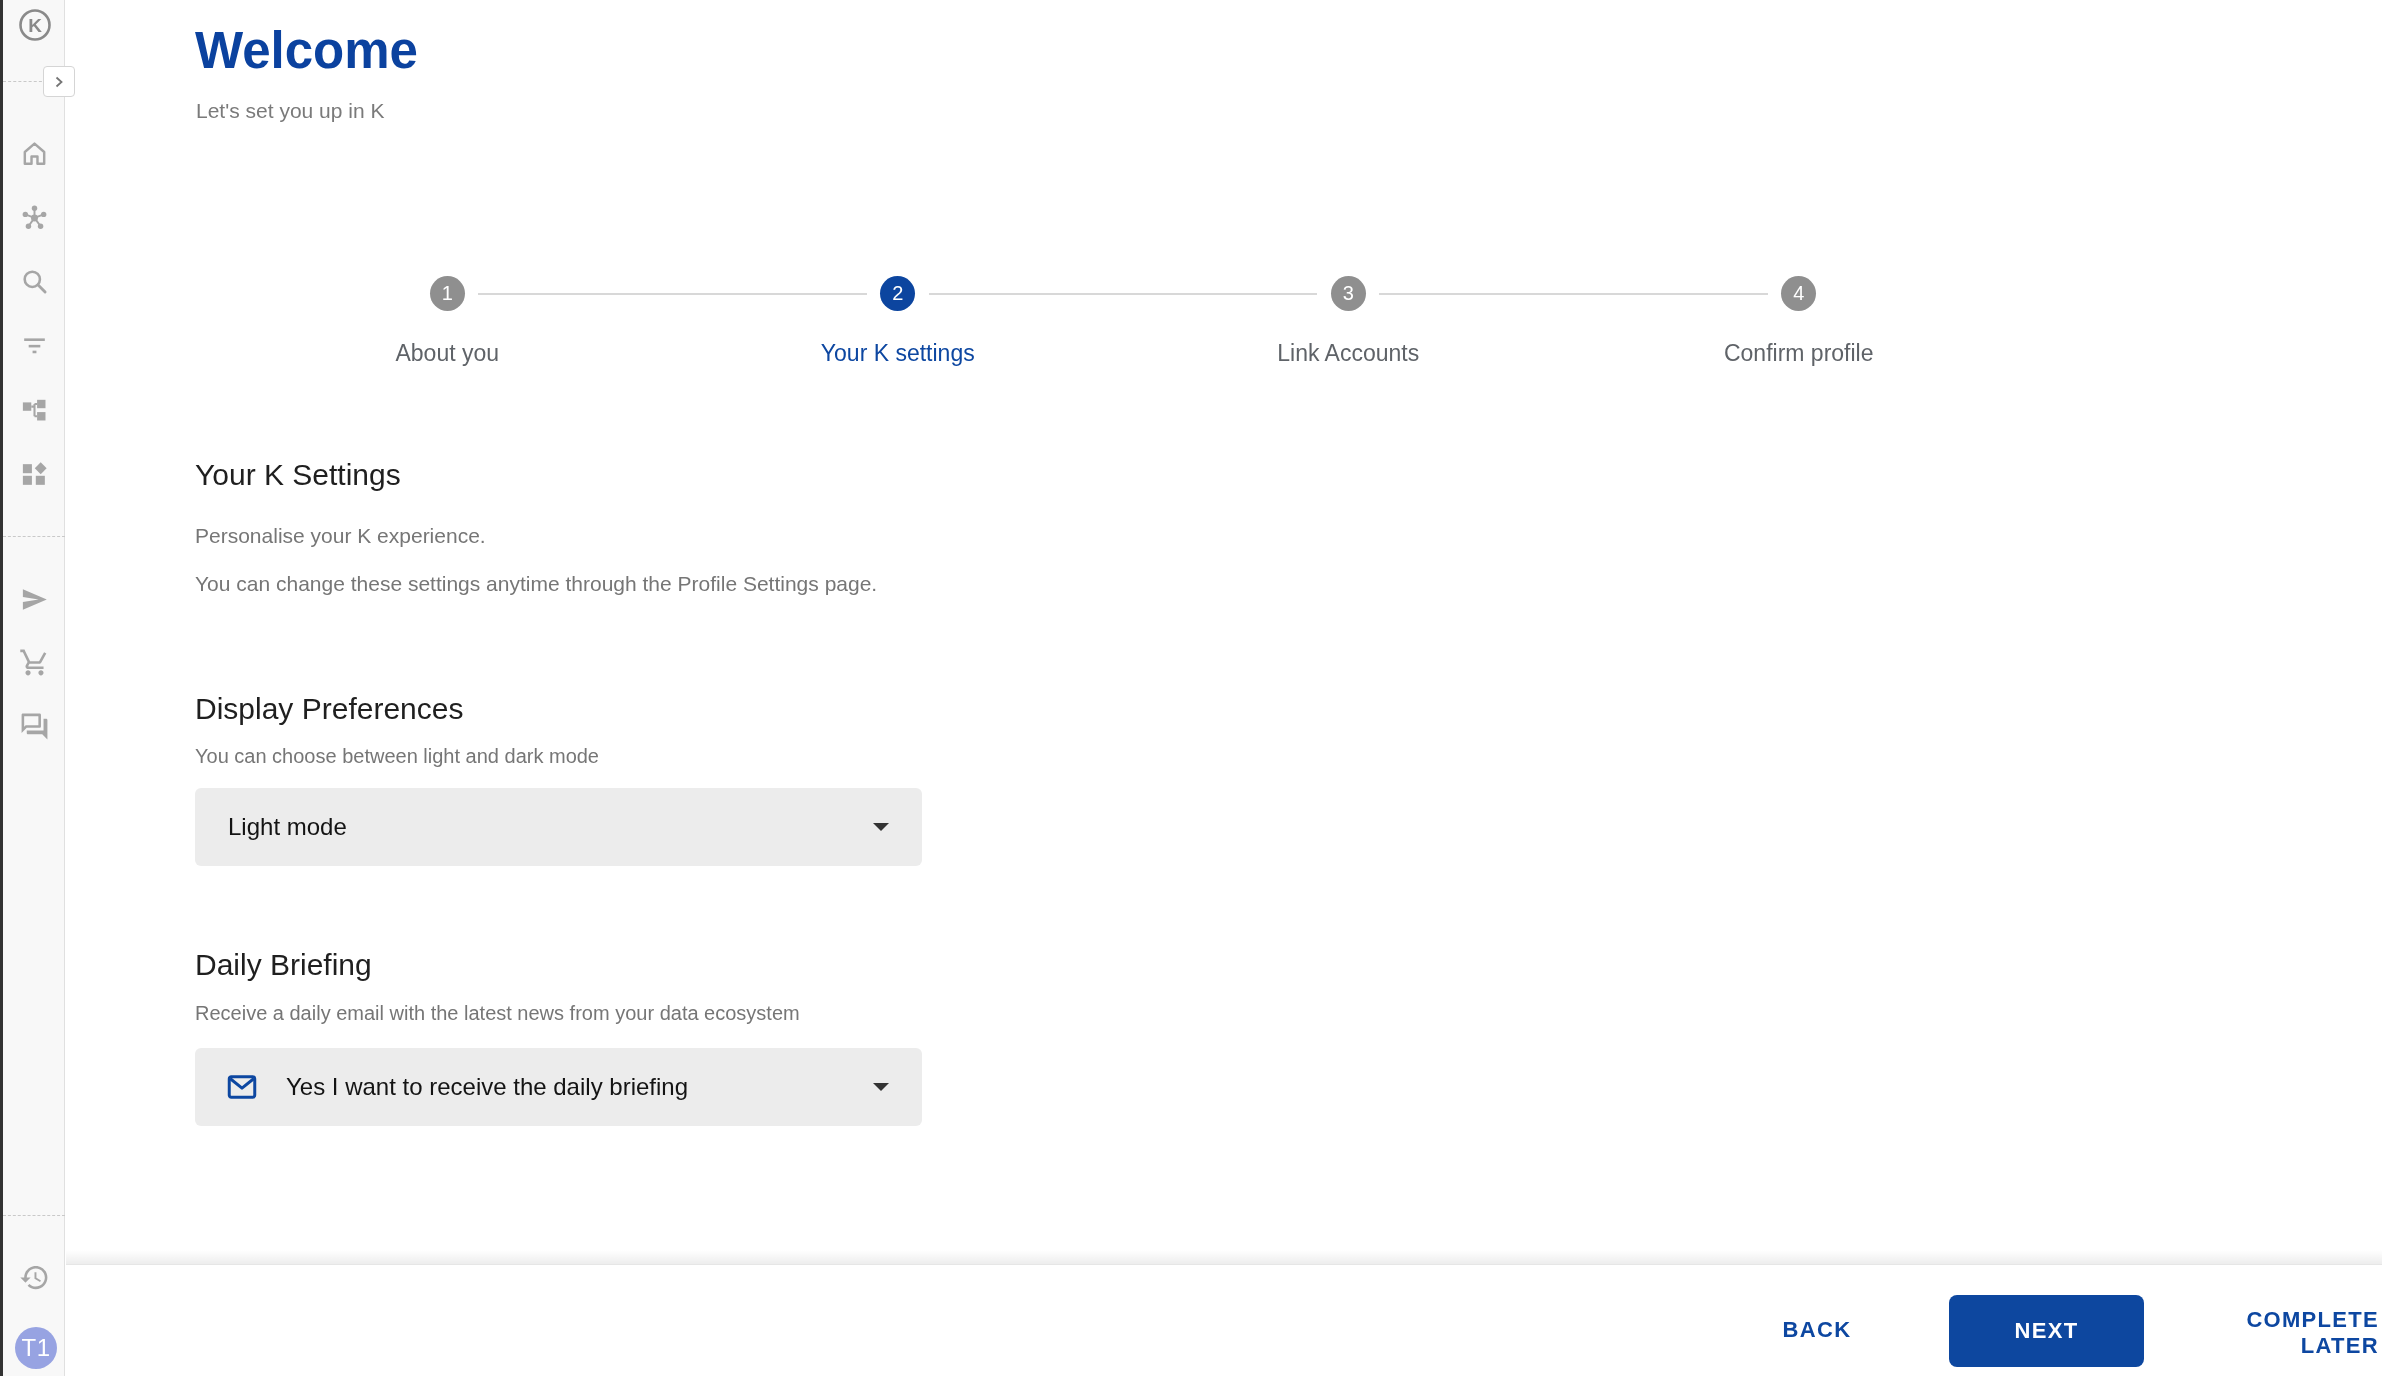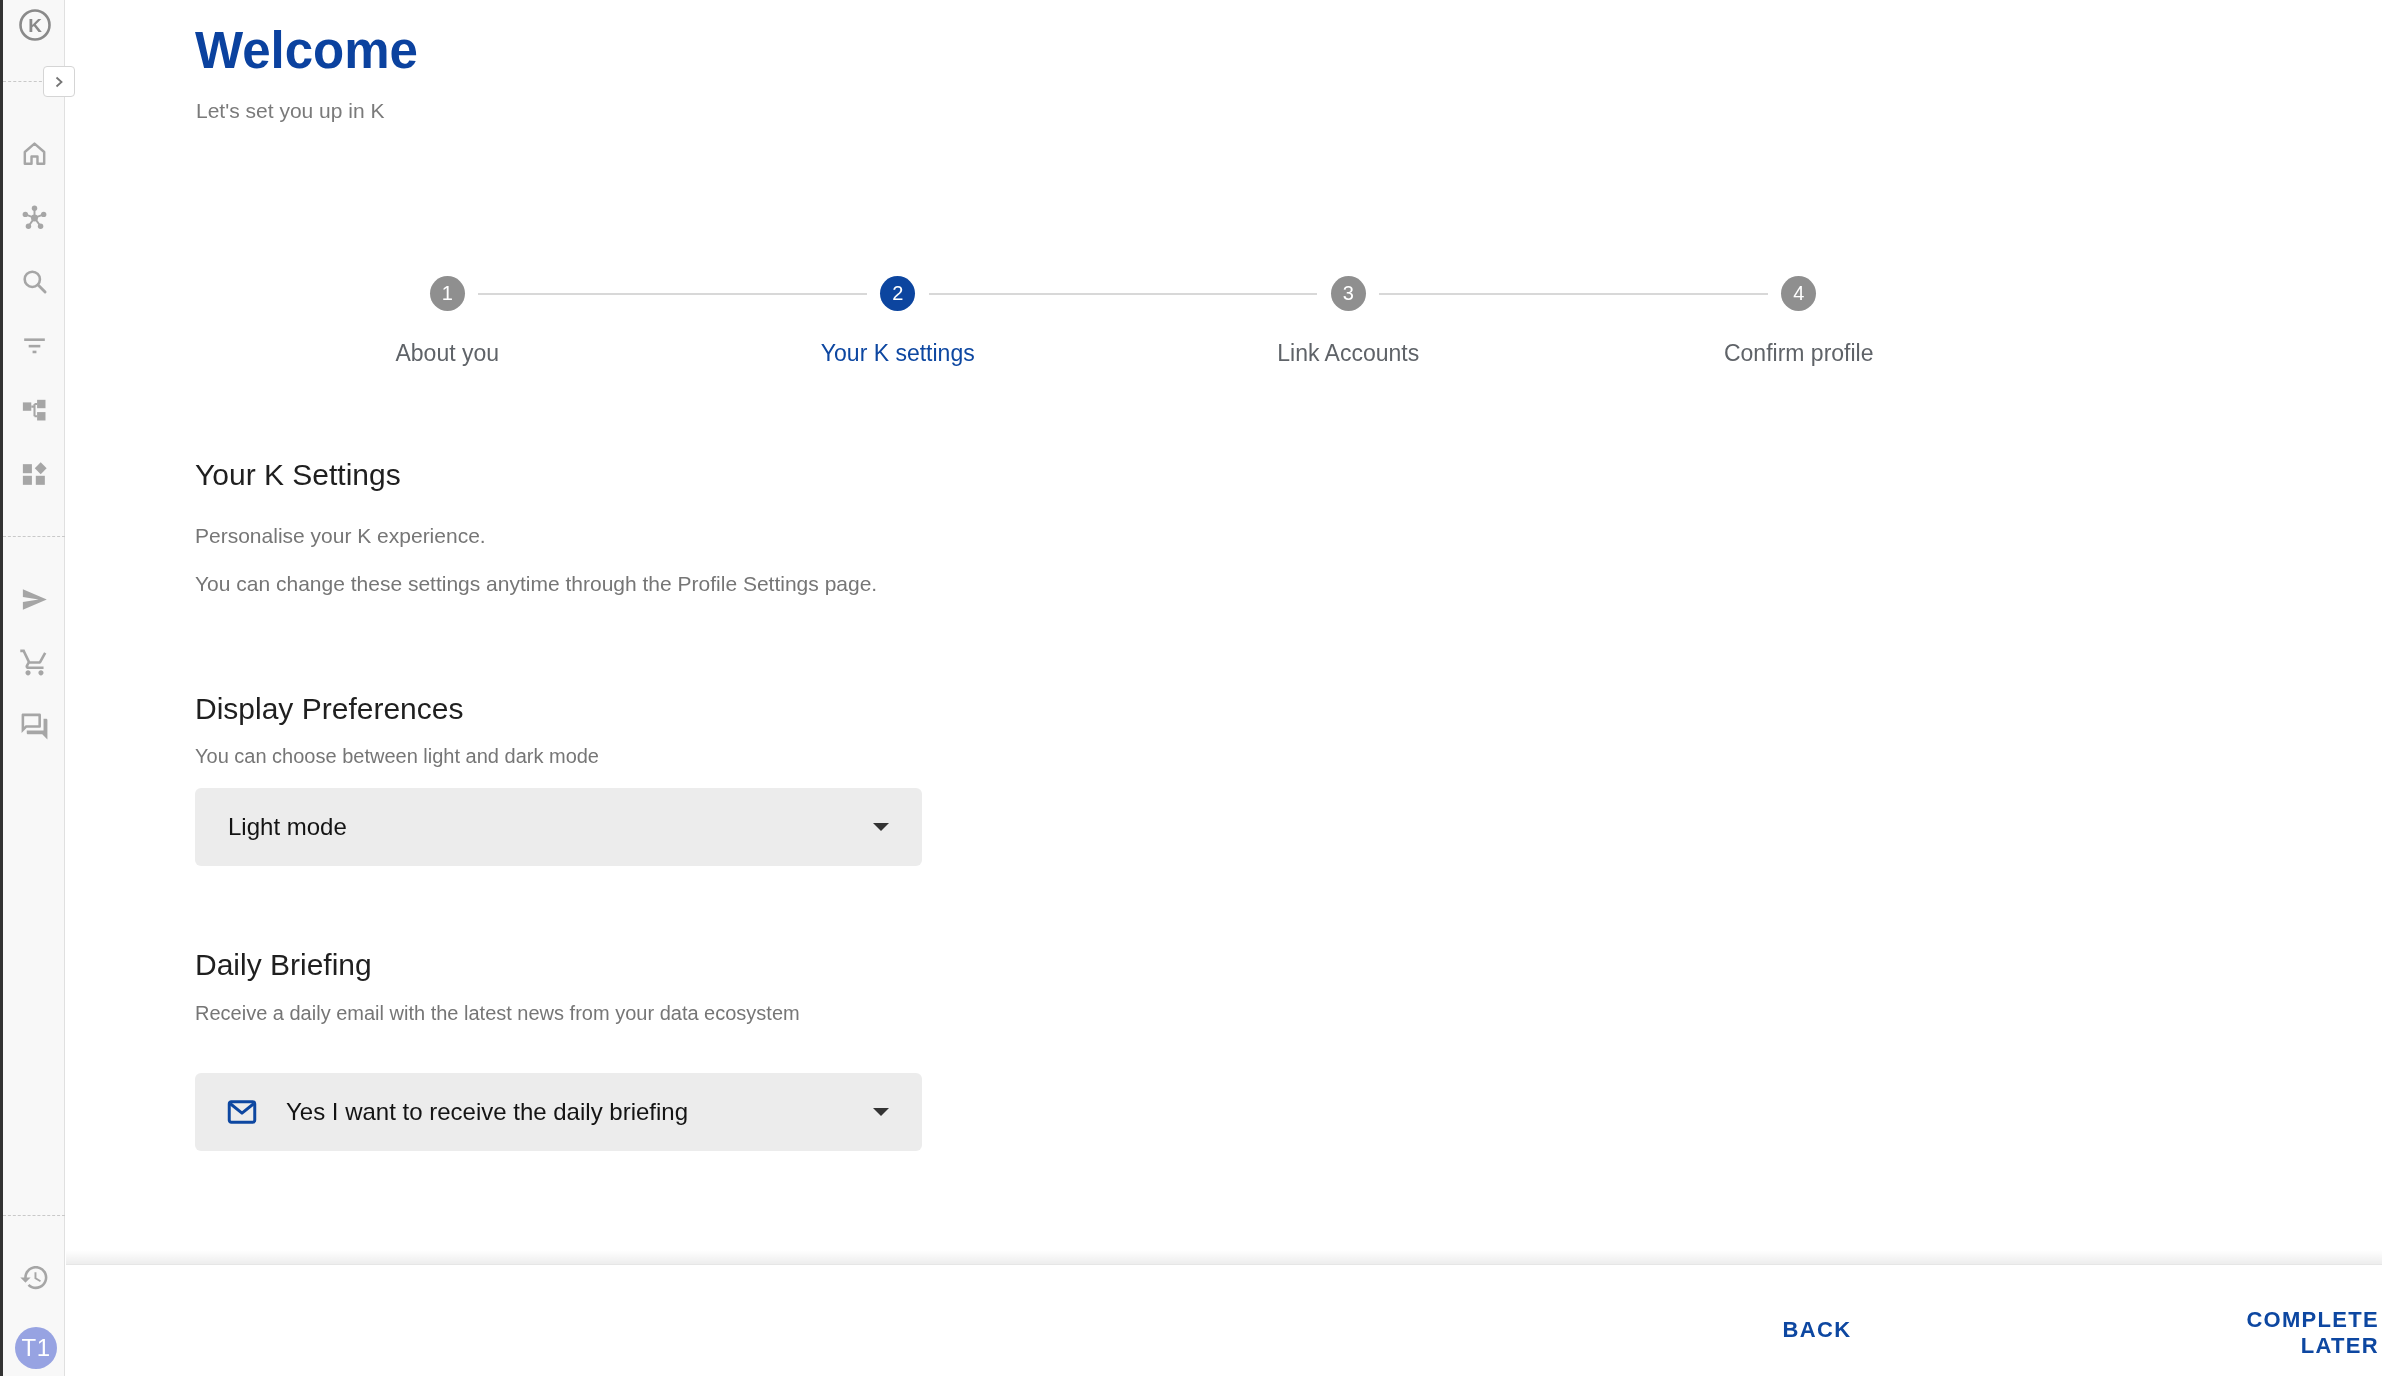--- a/index.html
+++ b/index.html
@@ -54,21 +54,21 @@
   .t-change { top: 572px; }
   .h-display { top: 692px; }
   .t-display { top: 737px; }
   .h-briefing { top: 948px; }
   .t-briefing { top: 994px; }
 
   
   .select-box { position: absolute; left: 195px; width: 727px; height: 78px; background: #ececec;
     border-radius: 6px; display: flex; align-items: center; cursor: pointer; }
   .select-display { top: 788px; }
-  .select-briefing { top: 1073px; }
+  .select-briefing { top: 1048px; }
   .select-value { font-size: 24px; color: #141414; }
   .select-display .select-value { padding-left: 33px; }
   .select-briefing .mail-wrap { margin-left: 30px; width: 34px; height: 34px; display: flex;
     align-items: center; justify-content: center; }
   .select-briefing .select-value { padding-left: 27px; }
   .select-caret { position: absolute; right: 32px; top: 50%; transform: translateY(-50%); }
 
   
   .footer-shadow { position: absolute; left: 66px; top: 1250px; right: 0; height: 14px;
     background: linear-gradient(to bottom, rgba(0,0,0,0), rgba(0,0,0,0.07)); }
@@ -259,16 +259,17 @@
     <span class="select-caret">
       <svg width="18" height="10" viewBox="0 0 18 10">
           <path d="M1 1 H17 L9 9 Z" fill="#333333"></path>
         </svg>
     </span>
   </div>
 
   <div class="footer-shadow"></div>
   <div class="footer">
     <button class="btn-text btn-back">BACK</button>
+    <button class="btn-next">NEXT</button>
     <button class="btn-text btn-complete">COMPLETE LATER</button>
   </div>
 
 </div>
 
 </body></html>

